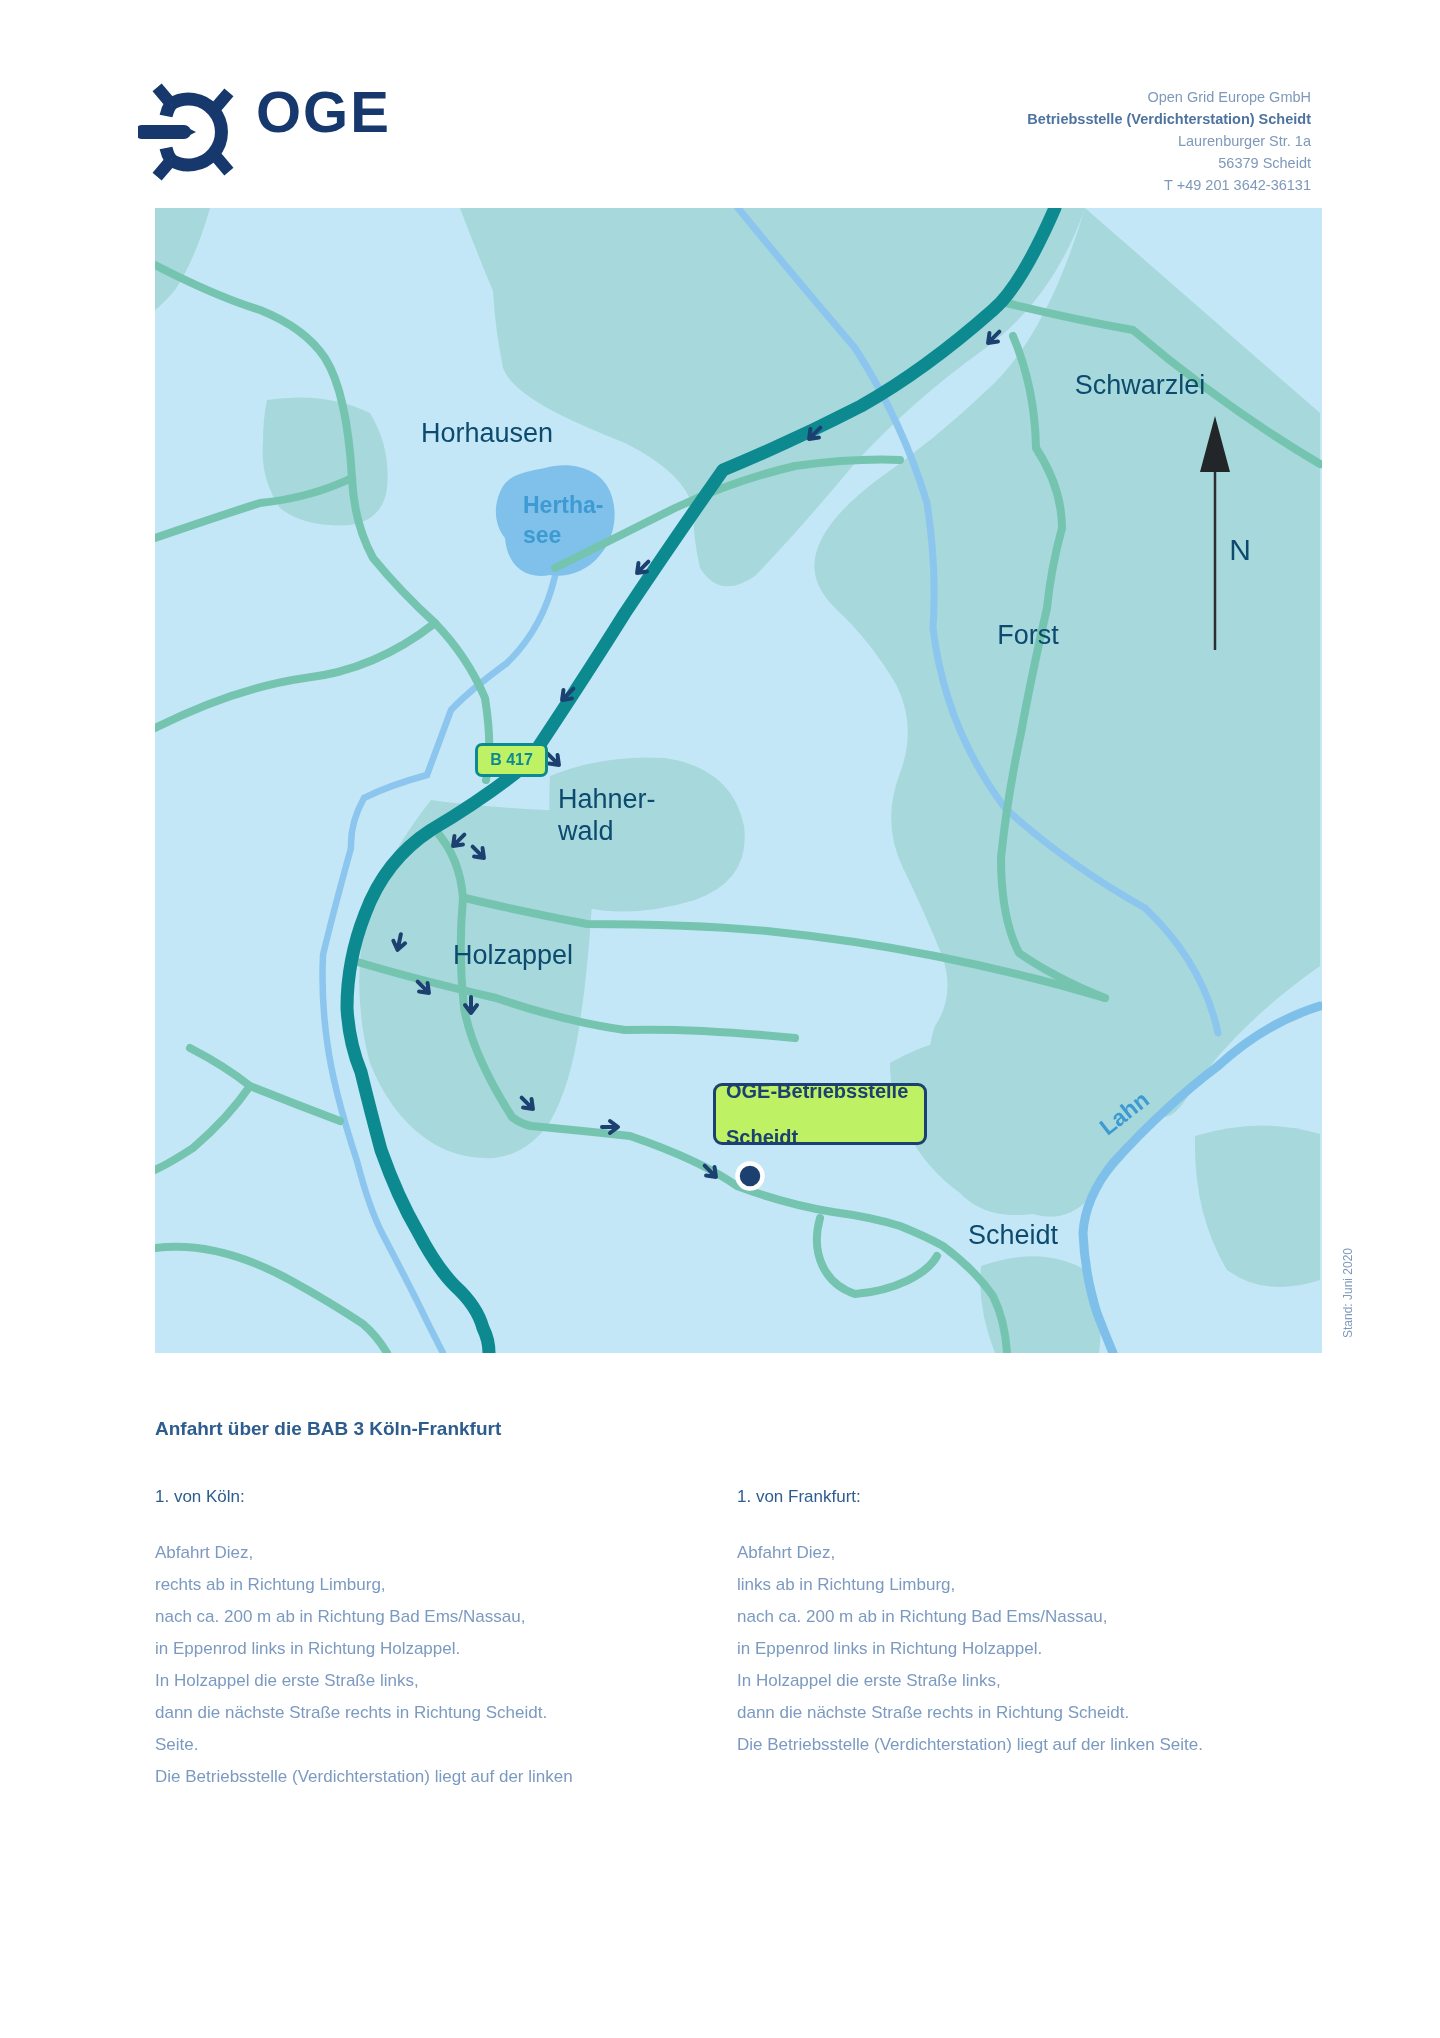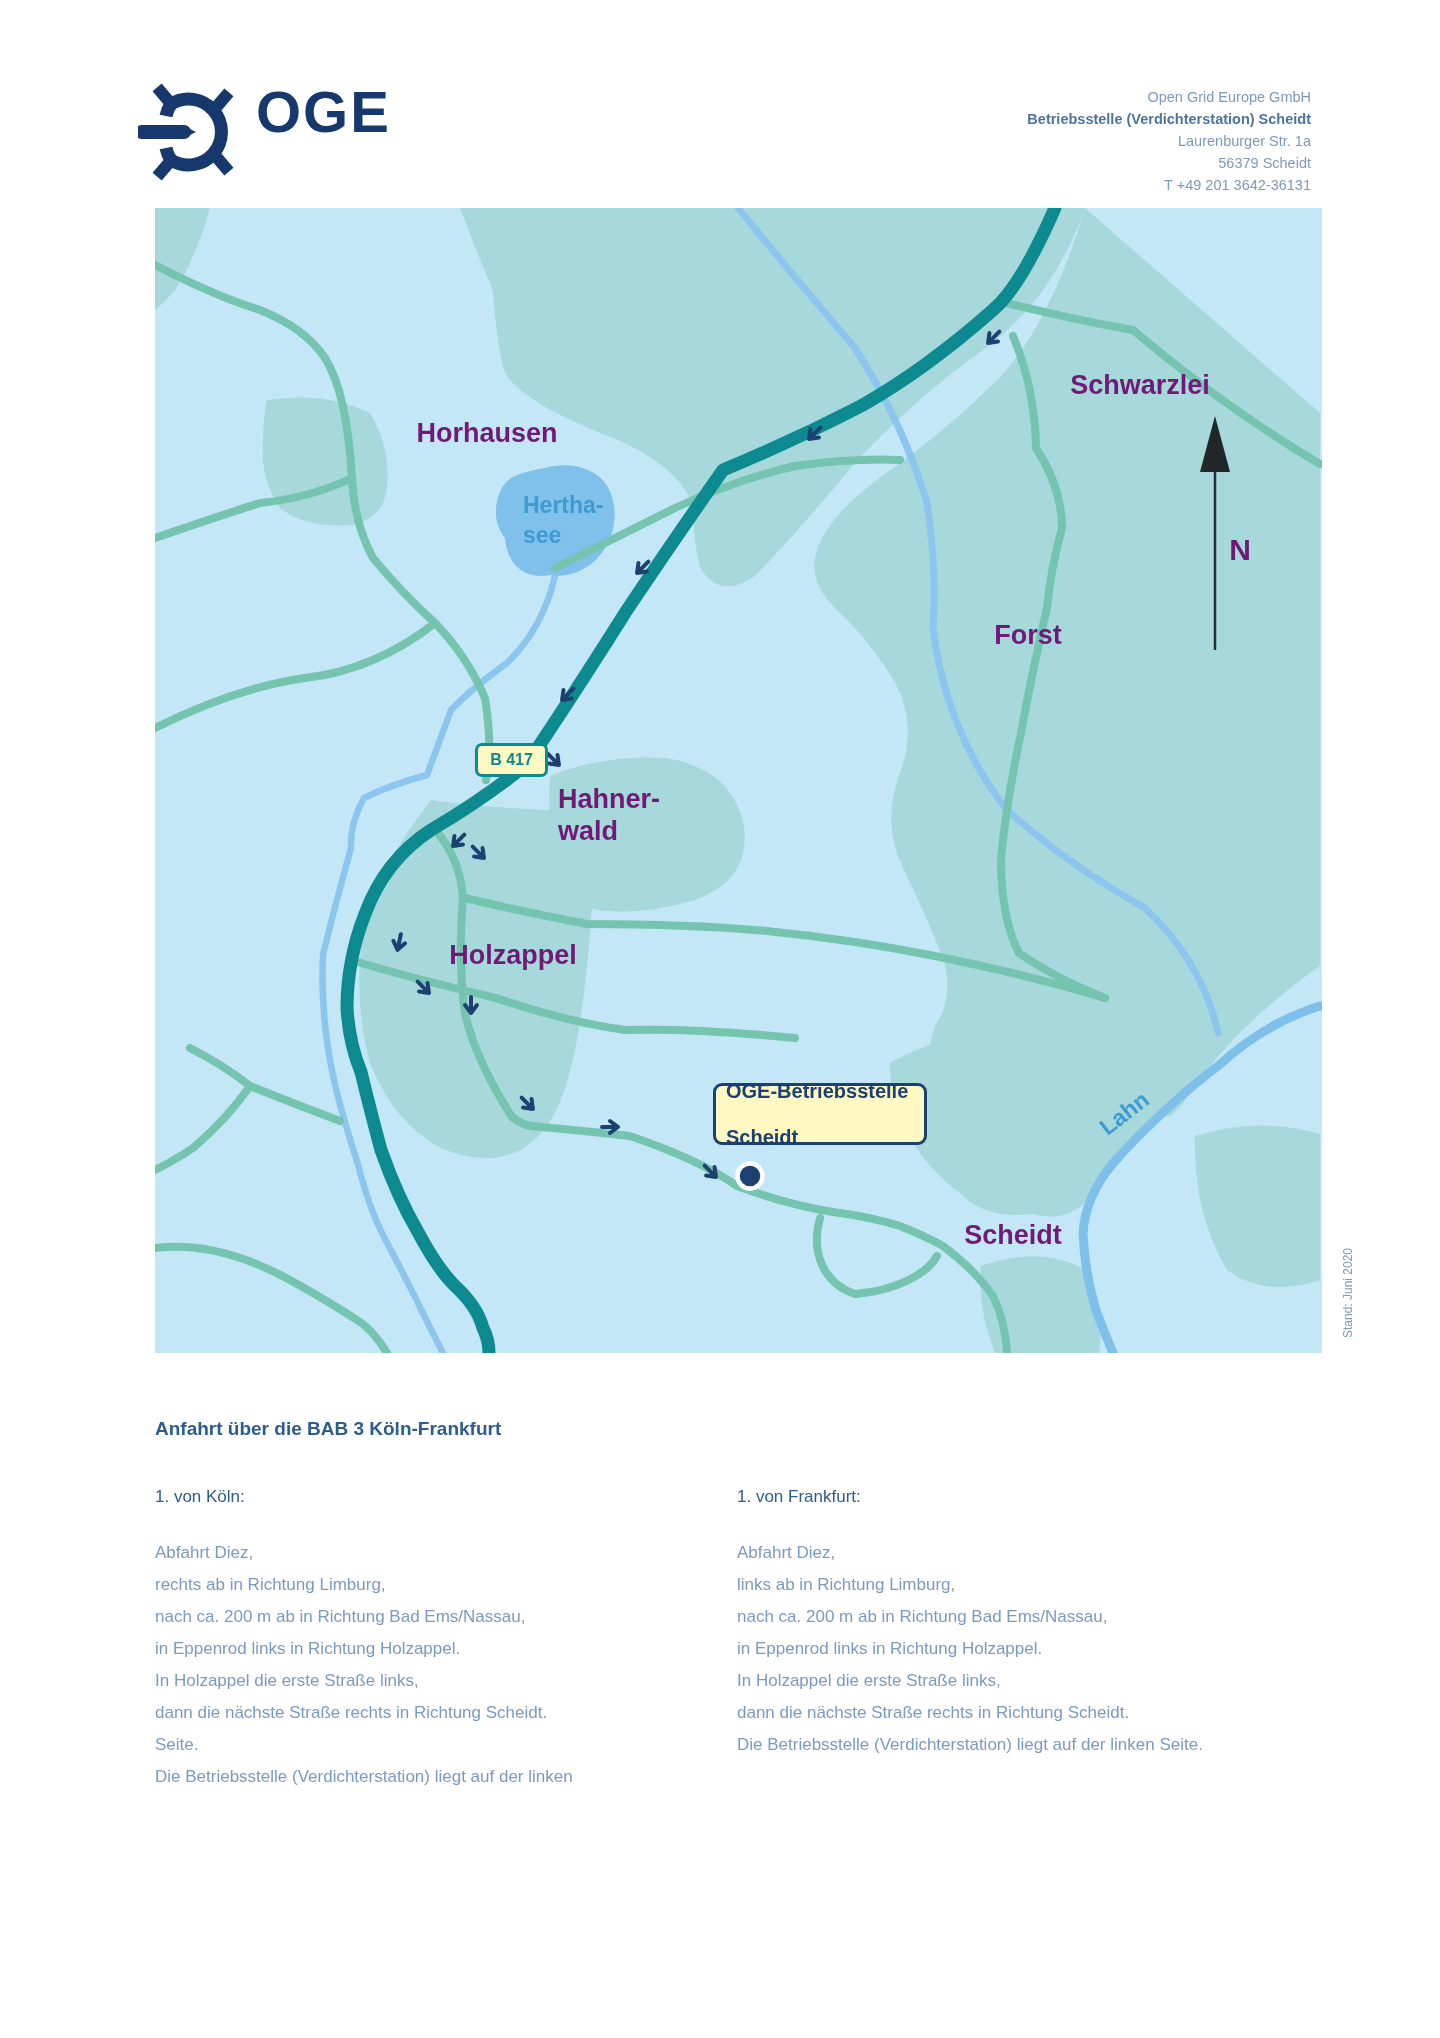--- a/index.html
+++ b/index.html
@@ -4,24 +4,24 @@
 <style>
   html,body{margin:0;padding:0;background:#ffffff;}
   body{width:1440px;height:2038px;position:relative;font-family:"Liberation Sans",sans-serif;overflow:hidden;}
   .abs{position:absolute;}
   
   .logo-text{left:256px;top:78px;font-size:58px;font-weight:bold;color:#16386c;letter-spacing:2px;}
   .addr{right:129px;top:86px;text-align:right;font-size:14.5px;line-height:22px;color:#7d99ba;}
   .addr .bold-line{font-weight:bold;color:#4f739f;}
   
   #map{left:155px;top:208px;width:1167px;height:1145px;background:#c3e7f6;overflow:hidden;}
-  .mlabel{position:absolute;transform:translate(-50%,-50%);font-size:27px;font-weight:bold;color:#701a75;white-space:nowrap;}
+  .mlabel{position:absolute;transform:translate(-50%,-50%);font-size:27px;font-weight:normal;color:#0c4a6e;white-space:nowrap;}
   .mlabel.la{transform:none;}
   .wlabel{position:absolute;font-size:23px;font-weight:bold;color:#3d9ad2;white-space:nowrap;}
-  .tagbox{position:absolute;background:#fef9c3;display:flex;align-items:center;justify-content:center;}
+  .tagbox{position:absolute;background:#bef264;display:flex;align-items:center;justify-content:center;}
   #b417-box{left:320px;top:535px;width:67px;height:28px;border:3px solid #0c8a90;border-radius:7px;
             font-size:16px;font-weight:bold;color:#0c8a90;}
   #oge-box{left:558px;top:875px;width:214px;height:62px;border:3px solid #1c4170;border-radius:9px;
            flex-direction:column;align-items:flex-start;justify-content:center;padding-left:10px;box-sizing:border-box;
            font-size:20px;font-weight:bold;color:#1c4170;line-height:26px;gap:20px;}
   .stand{left:1283px;top:1286px;width:130px;text-align:center;font-size:12px;color:#7d99ba;transform:rotate(-90deg);}
   
   .dir-title{left:155px;top:1418px;font-size:19px;font-weight:bold;color:#2d5c8f;}
   .dir-col-head{font-size:17px;font-weight:normal;color:#2d5c8f;}
   .dir-col{top:1487px;width:560px;}

